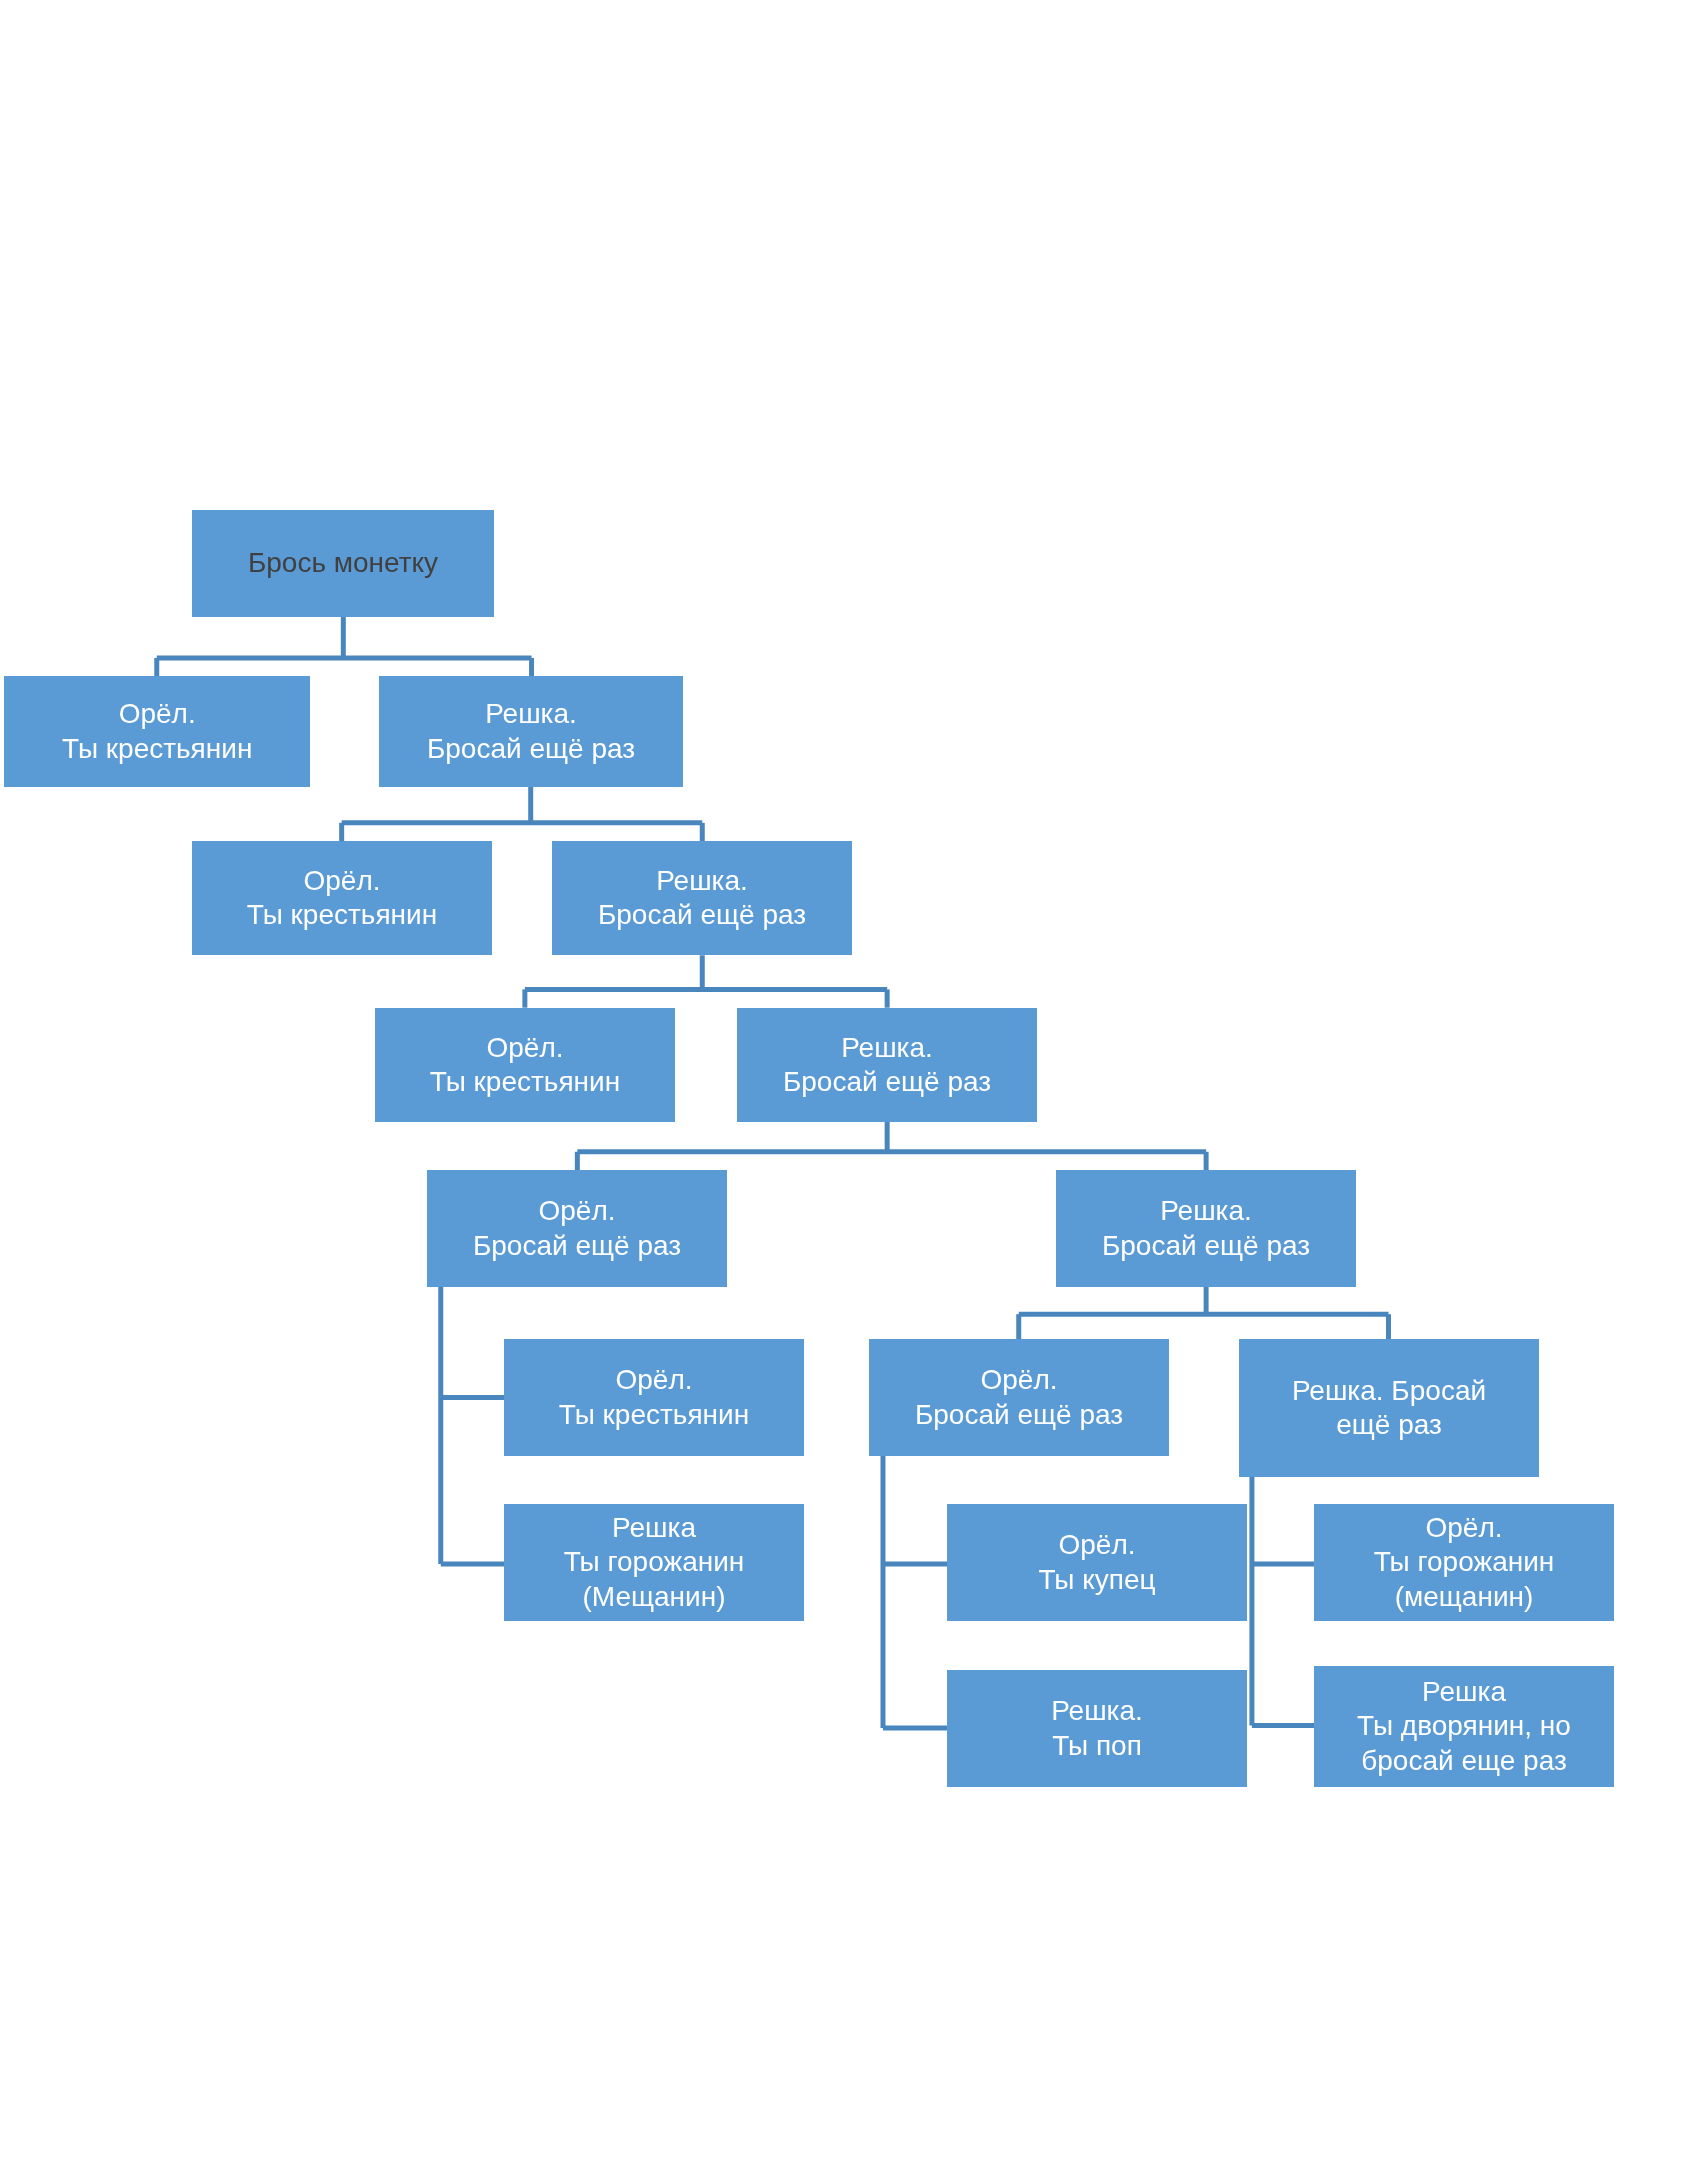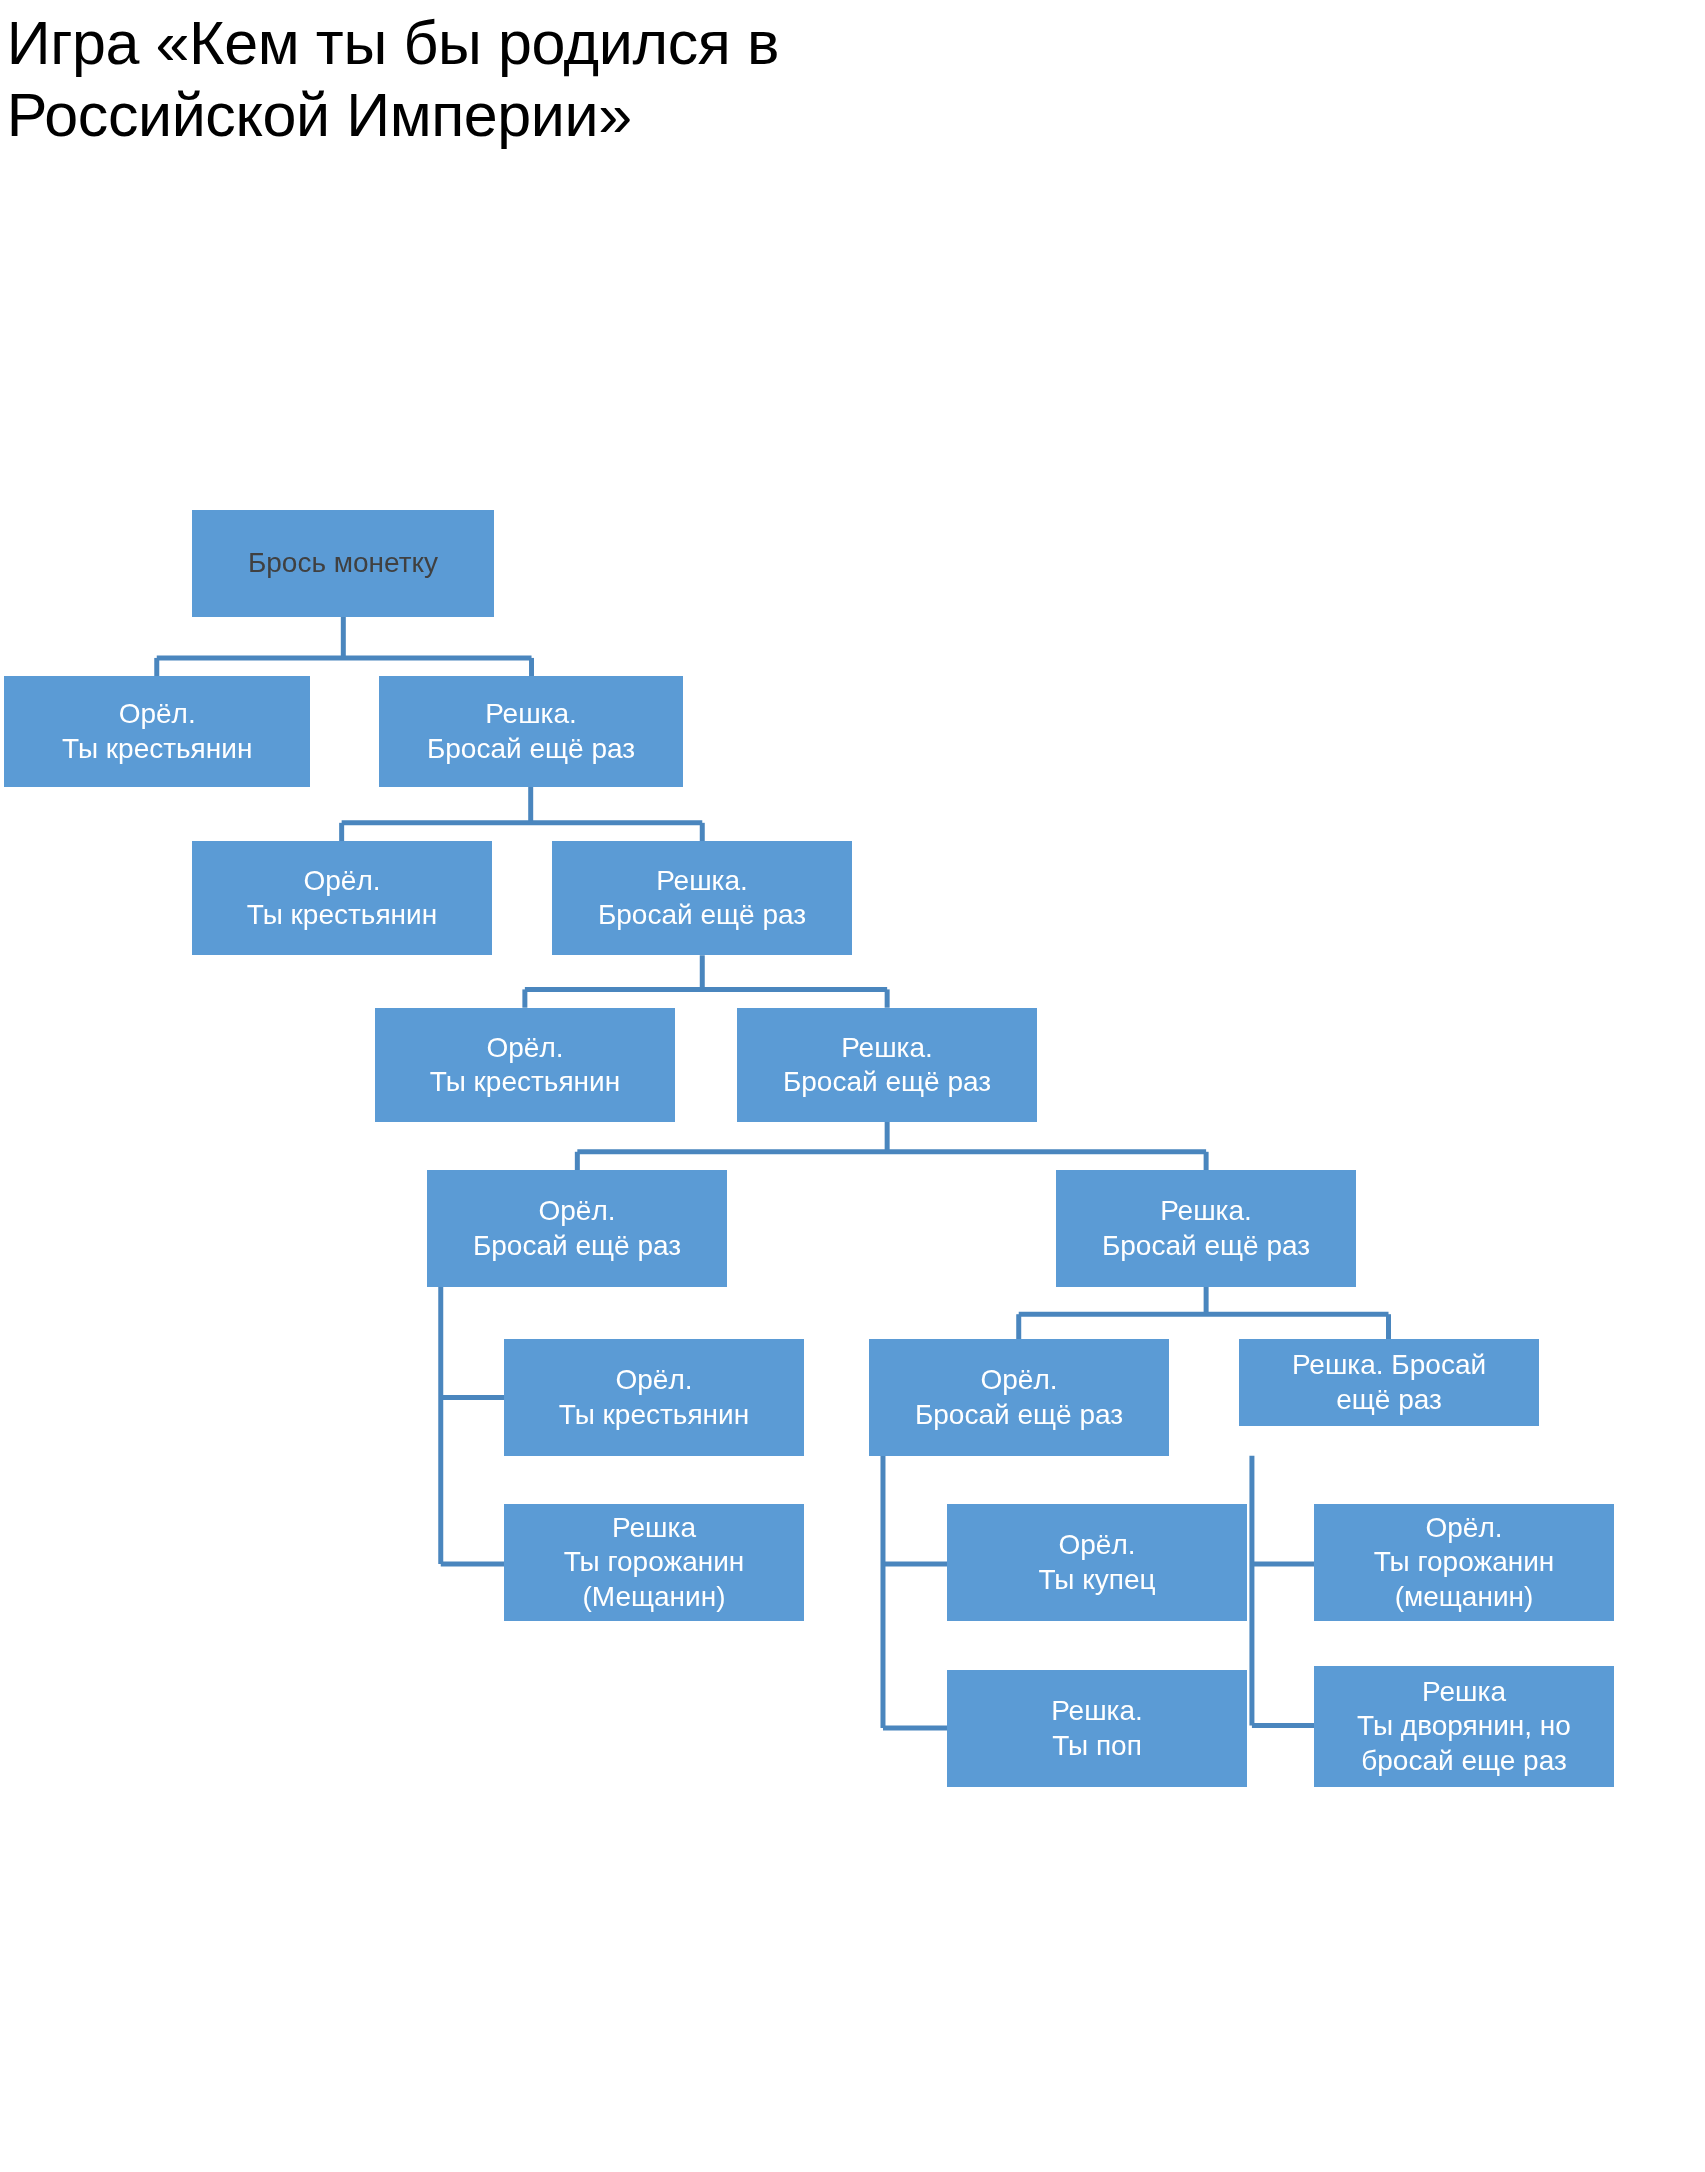--- a/index.html
+++ b/index.html
@@ -69,22 +69,20 @@
     white-space: pre-line;
     padding: 3.3px 6.7px;
     overflow: hidden;
   }
 </style>
 </head>
 <body>
 
 <div id="page">
 
-  <div id="title">Игра «Кем ты бы родился в
-Российской Империи»</div>
 
   <div id="diagram">
 
     <svg id="connectors" viewBox="0 0 2048 2608" width="1706" height="2172" xmlns="http://www.w3.org/2000/svg">
       <g fill="none" stroke="#4A86BE" stroke-width="6" stroke-linecap="butt">
 
         <path d="M 412 740 L 412 790"></path>
         <path d="M 188 790 L 638 790"></path>
         <path d="M 188 790 L 188 812"></path>
         <path d="M 638 790 L 638 812"></path>
@@ -141,21 +139,21 @@
 Бросай ещё раз</div>
         <div class="node" style="left: 1056px; top: 1170px; width: 300px; height: 117px; background: rgb(91, 155, 213); color: rgb(255, 255, 255);">Решка.
 Бросай ещё раз</div>
         <div class="node" style="left: 504px; top: 1339px; width: 300px; height: 117px; background: rgb(91, 155, 213); color: rgb(255, 255, 255);">Орёл.
 Ты крестьянин</div>
         <div class="node" style="left: 504px; top: 1504px; width: 300px; height: 117px; background: rgb(91, 155, 213); color: rgb(255, 255, 255);">Решка
 Ты горожанин
 (Мещанин)</div>
         <div class="node" style="left: 869px; top: 1339px; width: 300px; height: 117px; background: rgb(91, 155, 213); color: rgb(255, 255, 255);">Орёл.
 Бросай ещё раз</div>
-        <div class="node" style="left: 1239px; top: 1339px; width: 300px; height: 87px; background: rgb(91, 155, 213); color: rgb(255, 255, 255);">Решка. Бросай
+        <div class="node" style="left: 1239px; top: 1339px; width: 300px; height: 138px; background: rgb(91, 155, 213); color: rgb(255, 255, 255);">Решка. Бросай
 ещё раз</div>
         <div class="node" style="left: 947px; top: 1504px; width: 300px; height: 117px; background: rgb(91, 155, 213); color: rgb(255, 255, 255);">Орёл.
 Ты купец</div>
         <div class="node" style="left: 947px; top: 1670px; width: 300px; height: 117px; background: rgb(91, 155, 213); color: rgb(255, 255, 255);">Решка.
 Ты поп</div>
         <div class="node" style="left: 1314px; top: 1504px; width: 300px; height: 117px; background: rgb(91, 155, 213); color: rgb(255, 255, 255);">Орёл.
 Ты горожанин
 (мещанин)</div>
         <div class="node" style="left: 1314px; top: 1666px; width: 300px; height: 121px; background: rgb(91, 155, 213); color: rgb(255, 255, 255);">Решка
 Ты дворянин, но

